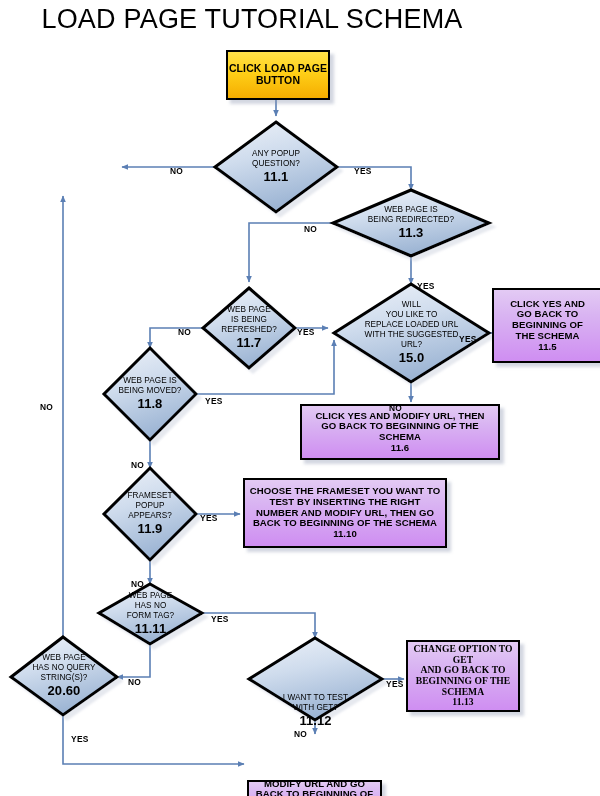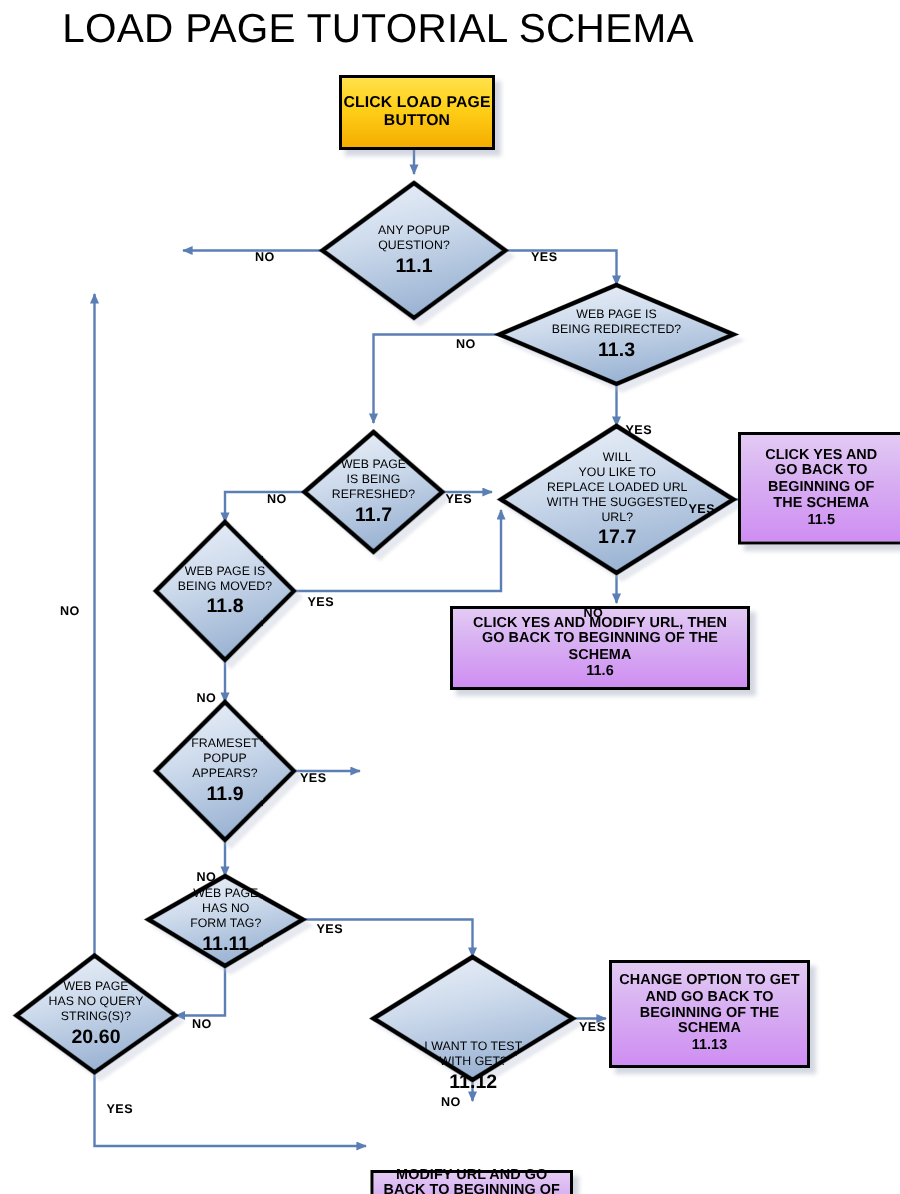--- a/index.html
+++ b/index.html
@@ -141,39 +141,42 @@
 
 
   <div class="node rect action" style="left:492px;top:288px;width:111px;height:75px;">
     <span>CLICK YES AND<br>GO BACK TO<br>BEGINNING OF<br>THE SCHEMA<br><span class="num">11.5</span></span>
   </div>
 
   <div class="node rect action" style="left:300px;top:404px;width:200px;height:56px;">
     <span>CLICK YES AND MODIFY URL, THEN<br>GO BACK TO BEGINNING OF THE<br>SCHEMA<br><span class="num">11.6</span></span>
   </div>
 
-
-  <div class="node rect action" style="left:406px;top:640px;width:134px;height:72px;">
+  <div class="node rect action" style="left:243px;top:478px;width:204px;height:70px;">
+    <span>CHOOSE THE FRAMESET YOU WANT TO<br>TEST BY INSERTING THE RIGHT<br>NUMBER AND MODIFY URL, THEN GO<br>BACK TO BEGINNING OF THE SCHEMA<br><span class="num">11.10</span></span>
+  </div>
+
+  <div class="node rect action" style="left:406px;top:640px;width:114px;height:72px;font-family:Liberation Serif, serif;">
     <span>CHANGE OPTION TO GET<br>AND GO BACK TO<br>BEGINNING OF THE<br>SCHEMA<br><span class="num">11.13</span></span>
   </div>
 
   <div class="node rect action" style="left:247px;top:780px;width:135px;height:40px;">
     <span>MODIFY URL AND GO<br>BACK TO BEGINNING OF<br>THE SCHEMA<br><span class="num">11.14</span></span>
   </div>
 
   <div class="node diamond" style="left:215px;top:122px;width:122px;height:90px;">
     <div class="dlabel">ANY POPUP<br>QUESTION?<br><span class="num">11.1</span></div>
   </div>
 
   <div class="node diamond" style="left:333px;top:190px;width:156px;height:66px;">
     <div class="dlabel">WEB PAGE IS<br>BEING REDIRECTED?<br><span class="num">11.3</span></div>
   </div>
 
   <div class="node diamond" style="left:334px;top:284px;width:155px;height:98px;">
-    <div class="dlabel">WILL<br>YOU LIKE TO<br>REPLACE LOADED URL<br>WITH THE SUGGESTED<br>URL?<br><span class="num">17.7</span></div>
+    <div class="dlabel">WILL<br>YOU LIKE TO<br>REPLACE LOADED URL<br>WITH THE SUGGESTED<br>URL?<br><span class="num">15.0</span></div>
   </div>
 
   <div class="node diamond" style="left:203px;top:288px;width:92px;height:80px;">
     <div class="dlabel">WEB PAGE<br>IS BEING<br>REFRESHED?<br><span class="num">11.7</span></div>
   </div>
 
   <div class="node diamond" style="left:104px;top:348px;width:92px;height:92px;">
     <div class="dlabel">WEB PAGE IS<br>BEING MOVED?<br><span class="num">11.8</span></div>
   </div>
 

